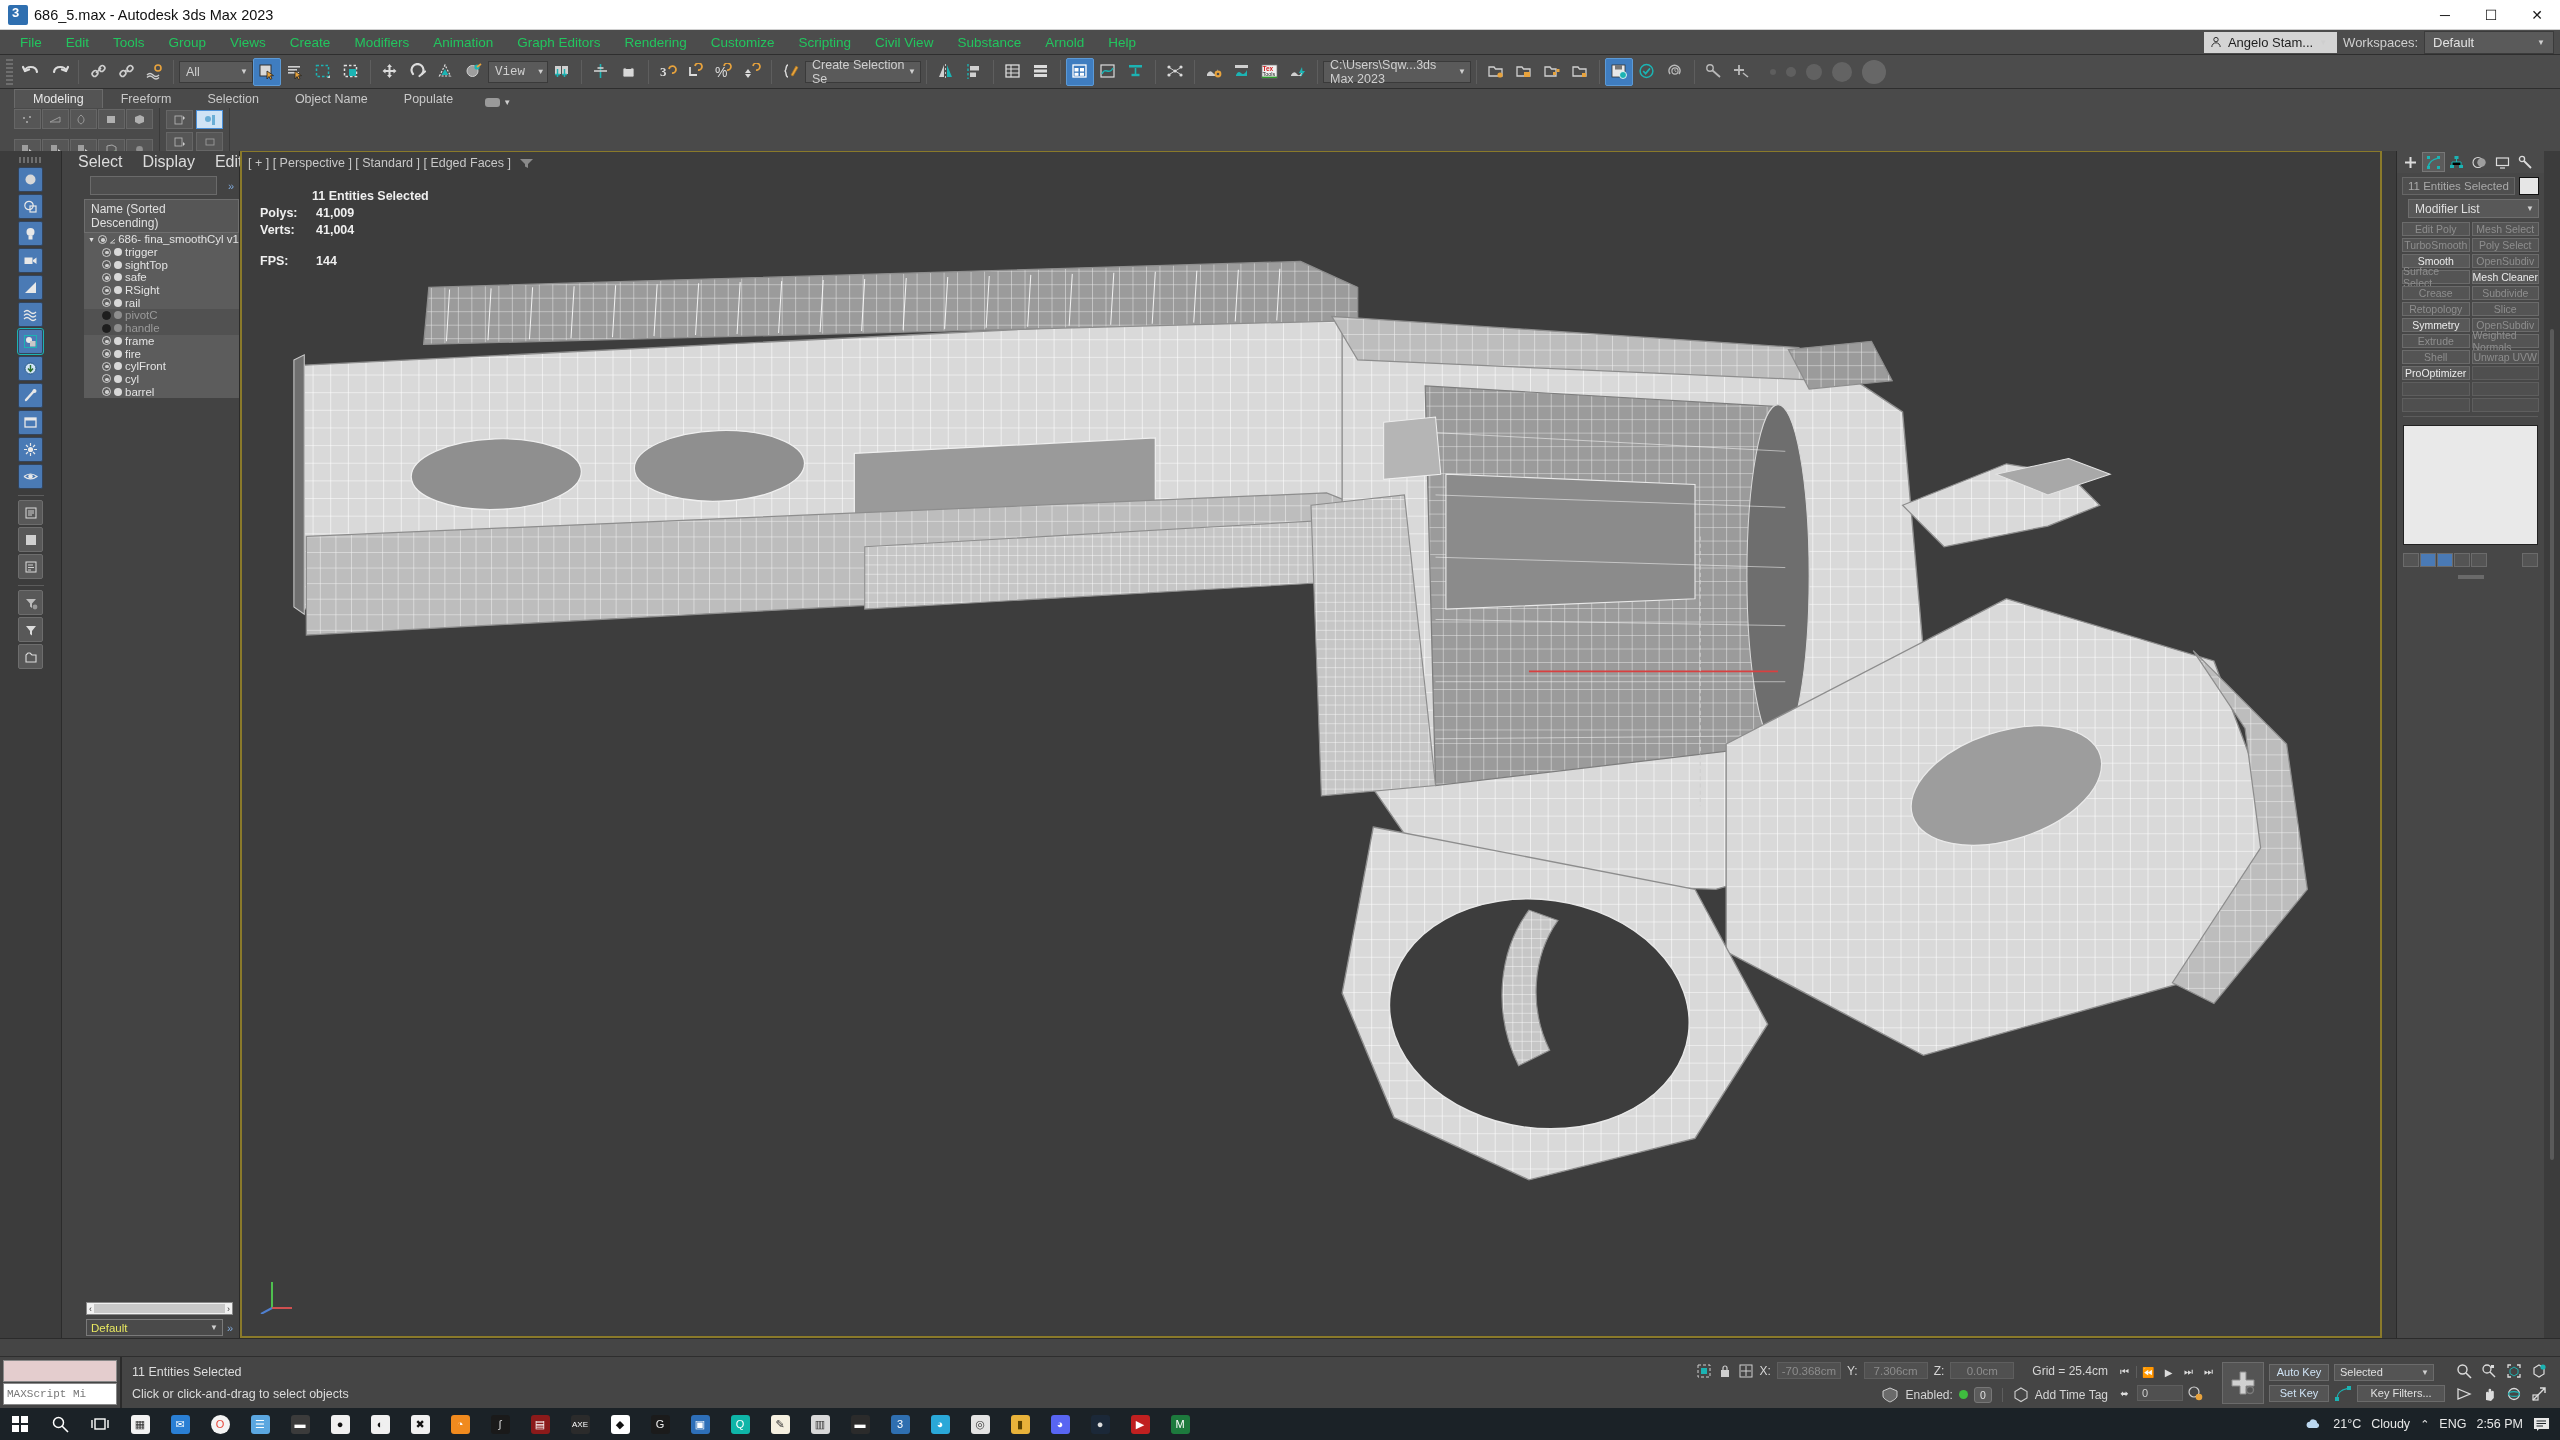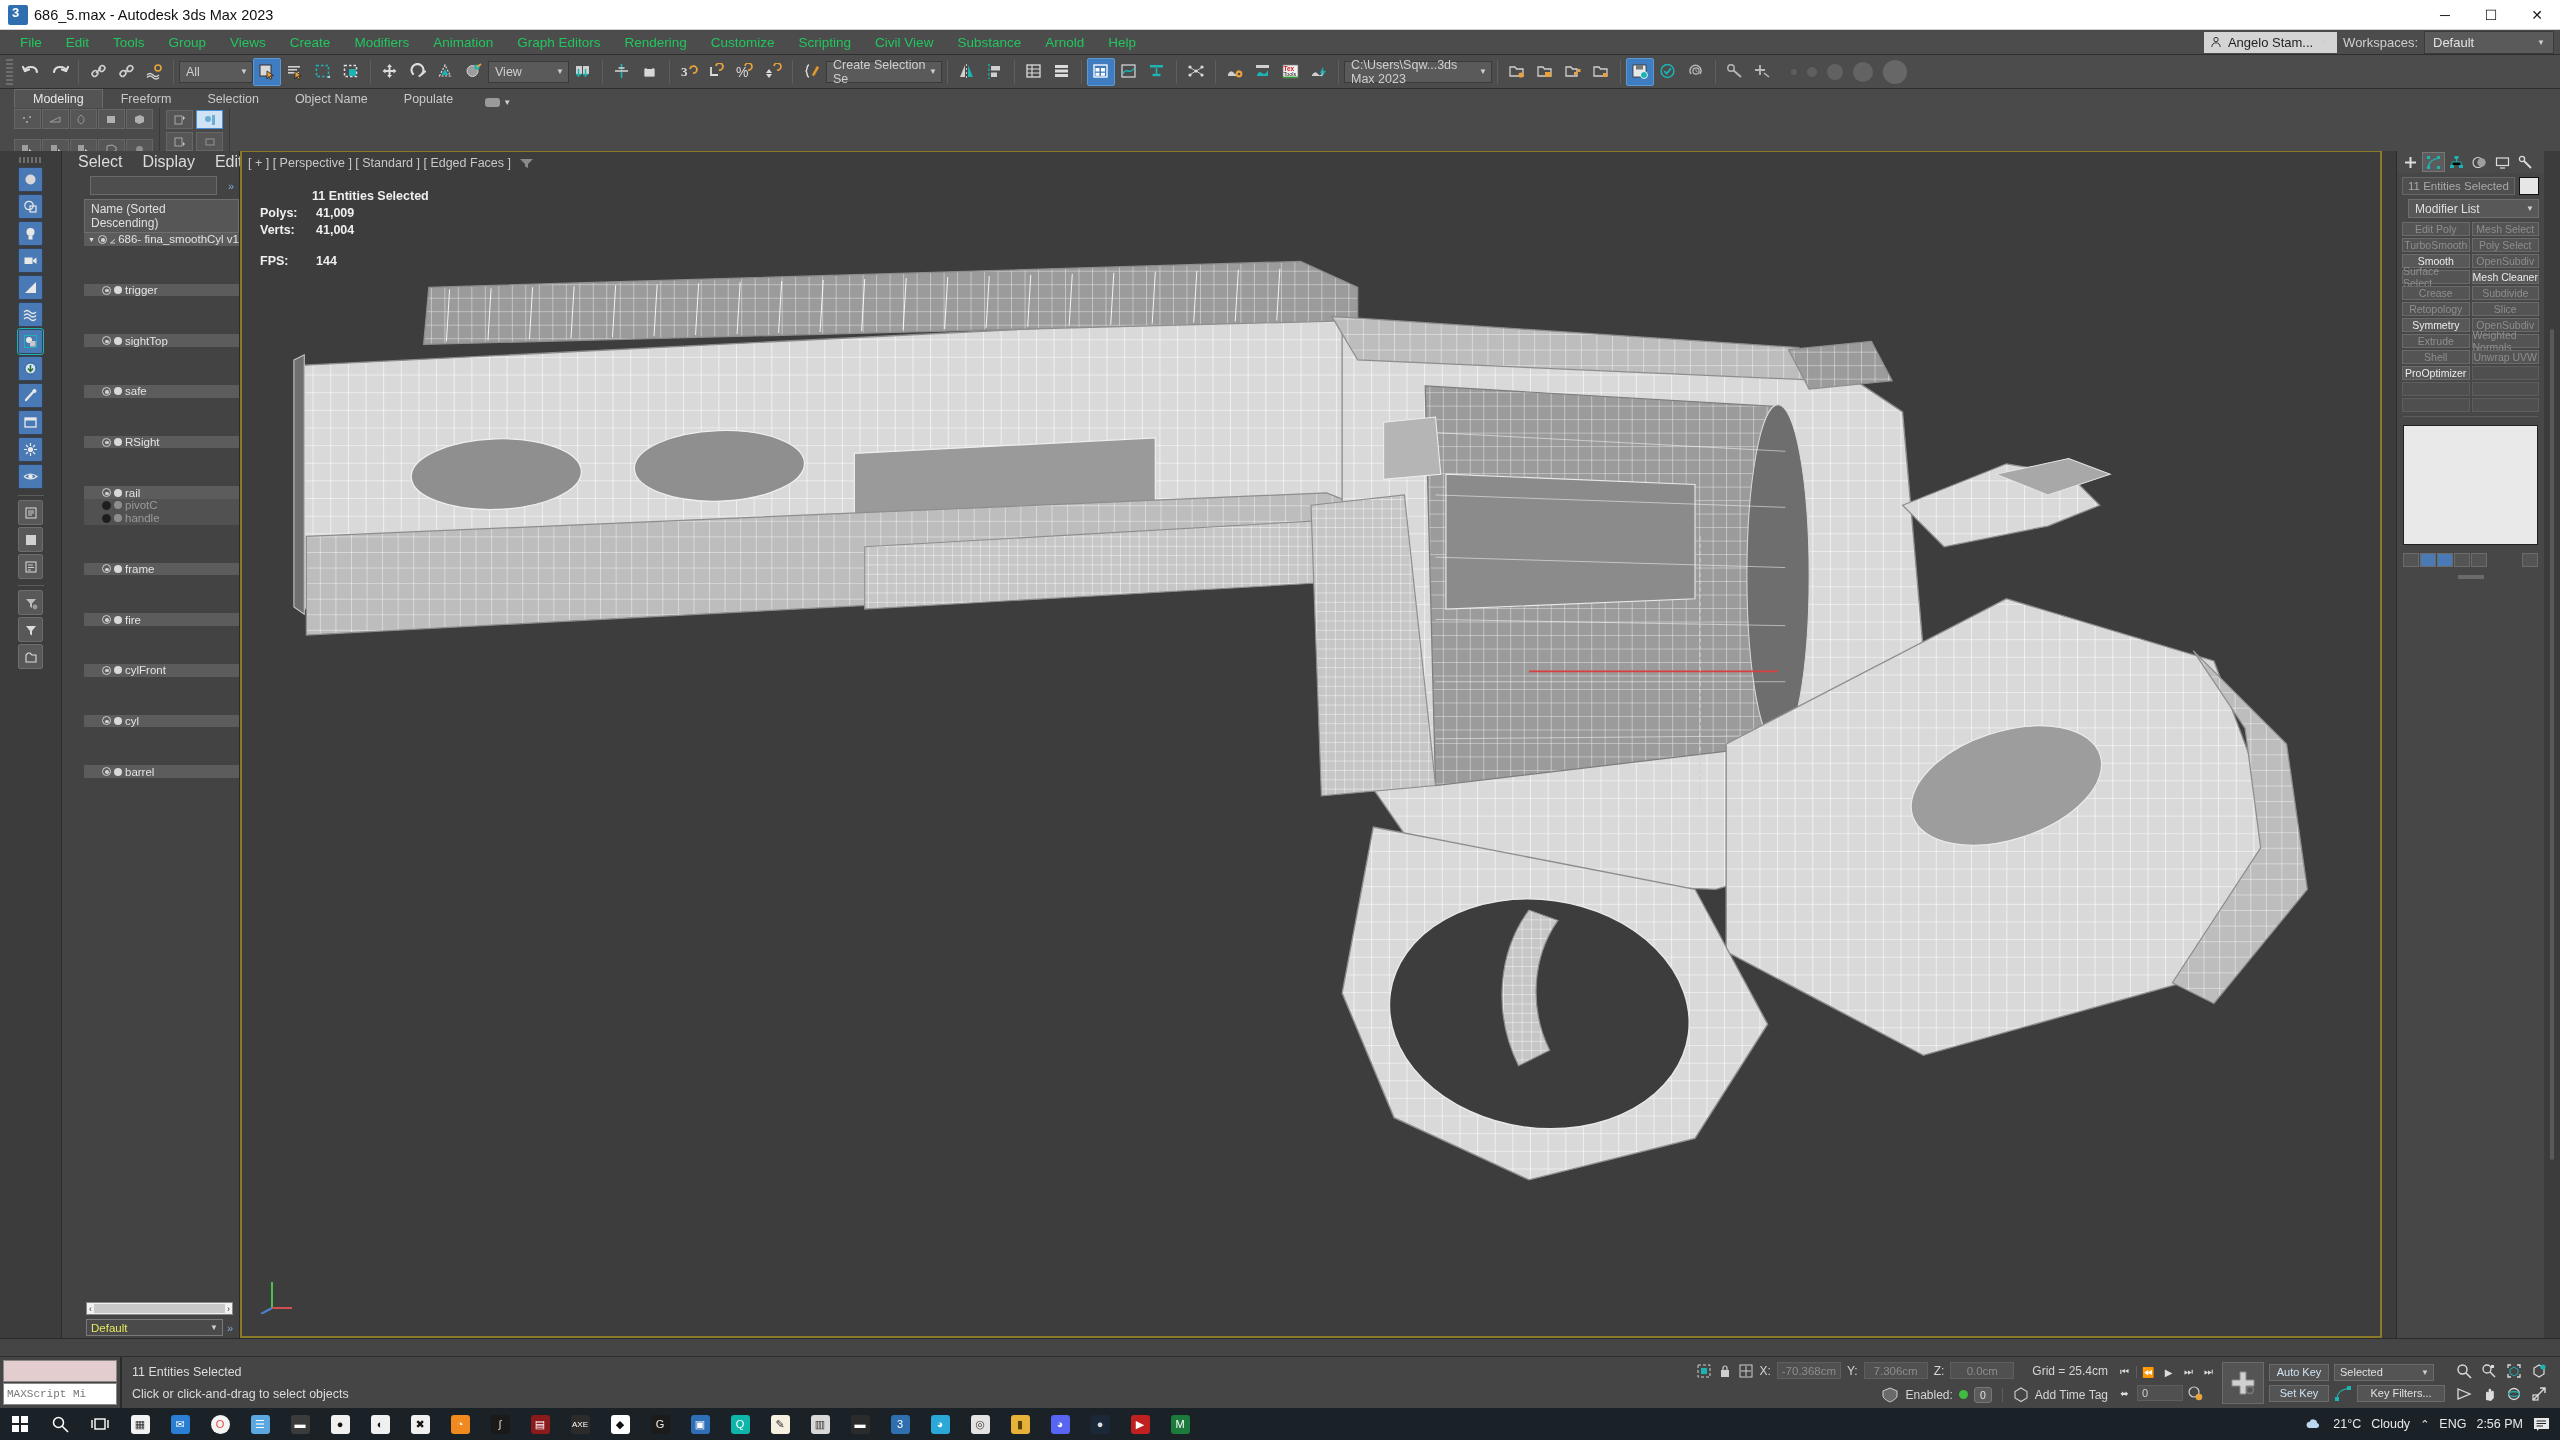--- a/index.html
+++ b/index.html
@@ -78,21 +78,21 @@
   .explorer { width:178px; background:#434343; display:flex; flex-direction:column;
      flex:0 0 178px; border-right:1px solid #2b2b2b; }
   .ex-menu { height:22px; display:flex; align-items:center; gap:0; padding-left:6px; }
   .ex-menu span { font-size:16px; color:#dcdcdc; padding:2px 10px; }
   .ex-search { margin:3px 6px 4px 28px; height:19px; background:#4e4e4e; border:1px solid #6a6a6a; }
   .ex-hdr { background:#565656; border:1px solid #6e6e6e; font-size:12px; color:#e0e0e0;
      padding:2px 6px; margin-left:22px; }
   .ex-list { flex:1; overflow:hidden; margin-left:22px; }
   .ex-row { height:12.7px; display:flex; align-items:center; font-size:11.5px; color:#e3e3e3;
      padding-left:4px; gap:3px; white-space:nowrap; }
-  .ex-row.sel { background:#5c5c5c;margin-top:38px; }
+  .ex-row.sel { background:#5c5c5c; }
   .ex-row.dim { color:#9a9a9a; background:#515151; }
   .ex-row.root { background:#5c5c5c; }
   .eye { width:9px; height:9px; border-radius:50%; border:1.2px solid #cfcfcf; position:relative; flex:0 0 9px;}
   .eye::after{content:""; position:absolute; left:2.3px; top:2.3px; width:3.4px;height:3.4px;border-radius:50%;background:#cfcfcf;}
   .eye.off { background:#1e1e1e; border-color:#1e1e1e; }
   .eye.off::after { display:none; }
   .dot { width:8px;height:8px;border-radius:50%;background:#d8d8d8; flex:0 0 8px;}
   .dot.d { background:#8e8e8e; }
   .ex-bottom { height:40px; background:#434343; }
   .ex-scroll { height:13px; background:#f1f1f1; border:1px solid #888; margin:4px 6px 2px 24px;
@@ -320,21 +320,21 @@
           <path d="M4.5 12 L8 6 L11.5 12 Z" fill="#1cb3b3"></path>
         </svg>
       </div>
     <div class="tbtn">
         <svg width="19" height="17" viewBox="0 0 19 17">
           <circle cx="7.5" cy="8" r="5.5" fill="#9e9e9e" stroke="#cfcfcf" stroke-width="1"></circle>
           <circle cx="12" cy="4" r="2.6" fill="#1cb3b3"></circle>
           <path d="M12 4 L16 1" stroke="#e8a33d" stroke-width="1.8"></path>
         </svg>
       </div>
-    <div class="combo" style="width:81px;">
+    <div class="combo" style="width:60px;font-family:Liberation Mono, monospace;">
       <span>View</span>
       <span class="caret">▼</span>
     </div>
     <div class="tbtn">
         <svg width="19" height="17" viewBox="0 0 19 17">
           <rect x="2" y="3" width="6" height="8" fill="#d0d0d0"></rect>
           <rect x="9" y="3" width="6" height="8" fill="#d0d0d0"></rect>
           <path d="M4.5 6 L4.5 14 M2 11.5 L7 11.5" stroke="#1cb3b3" stroke-width="1.5"></path>
           <path d="M11.5 6 L11.5 14 M9 11.5 L14 11.5" stroke="#1cb3b3" stroke-width="1.5"></path>
         </svg>

